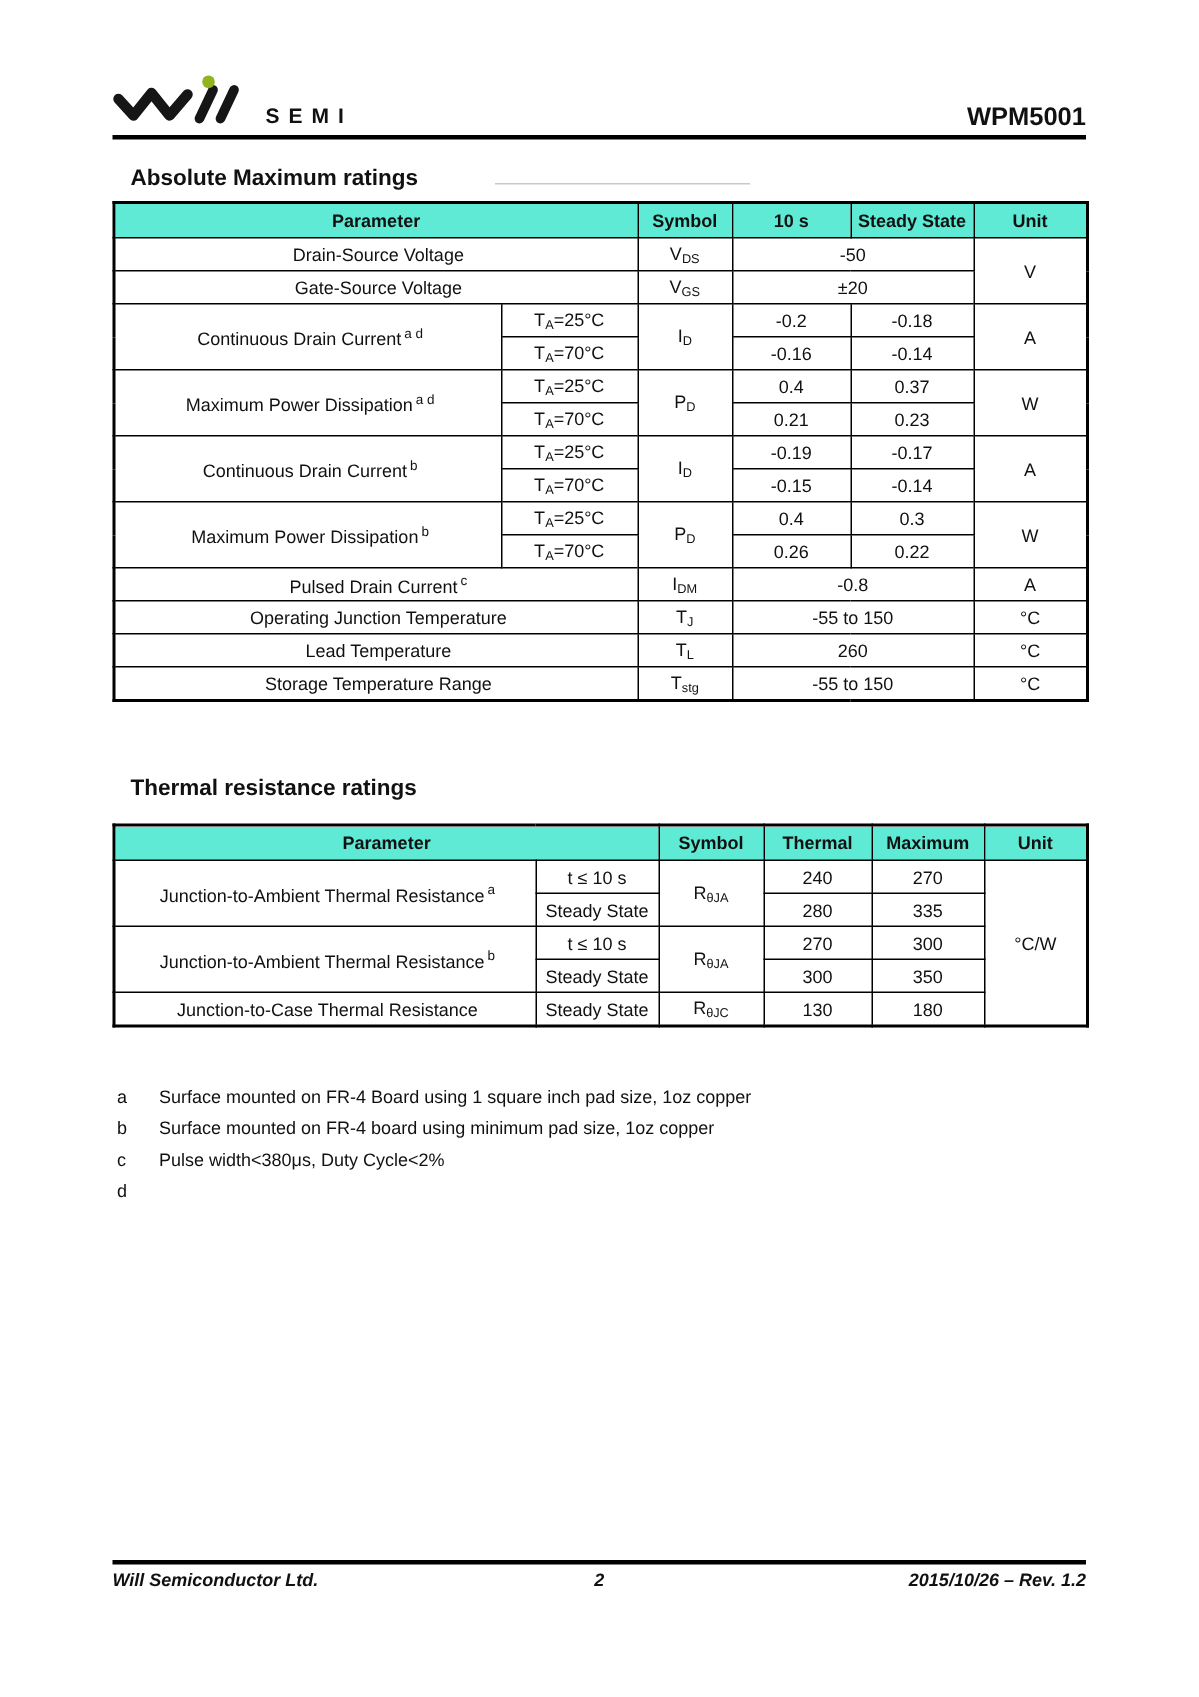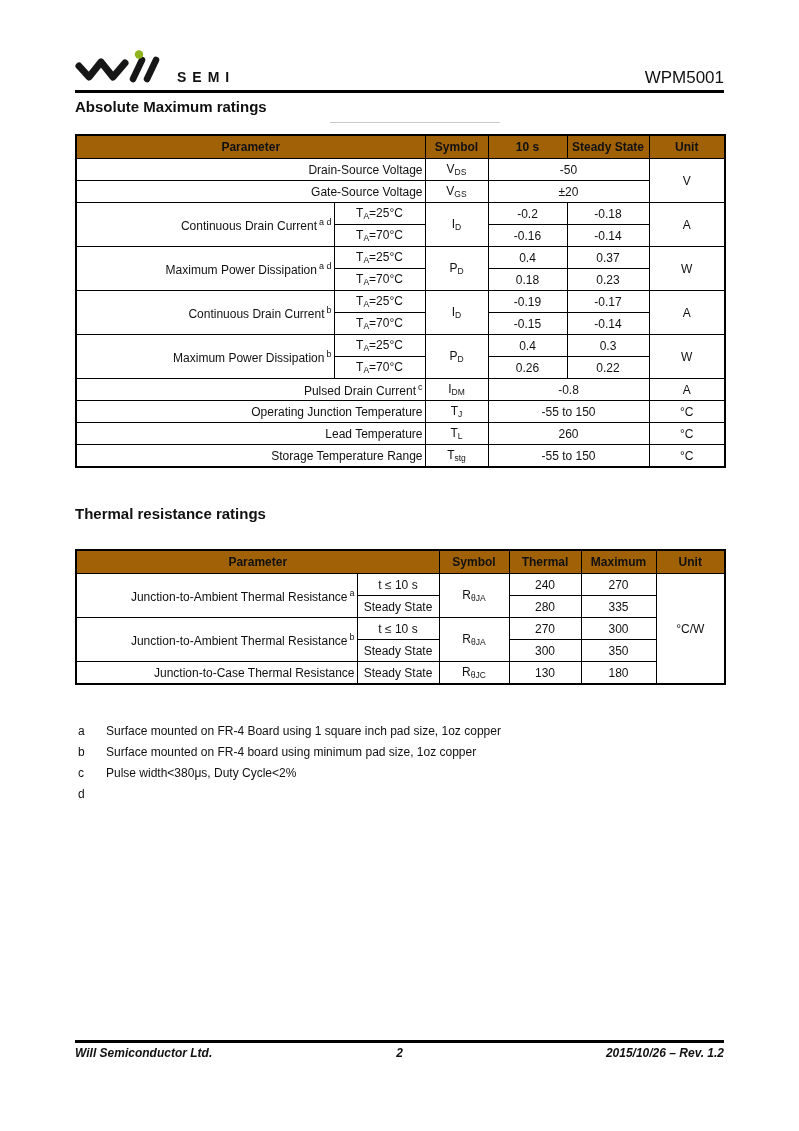--- a/index.html
+++ b/index.html
@@ -5,33 +5,33 @@
   html,body { margin:0; padding:0; background:#ffffff; }
   .page {
     position:relative; width:799px; height:1131px; background:#ffffff;
     font-family:"Liberation Sans", sans-serif; color:#111; overflow:hidden;border-radius:23px;
   }
   
   .hdr { position:absolute; left:75px; top:50px; width:649px; height:40px;
          border-bottom:3px solid #000; display:flex; justify-content:space-between; align-items:flex-end; }
   .logo-wrap { display:flex; align-items:flex-end; gap:10px; padding-bottom:2px; }
   .brand { font-size:14px; font-weight:bold; letter-spacing:6px; padding-bottom:3px; }
-  .product { font-size:17px; font-weight:normal; padding-bottom:2px; }
-  
-  .sec-title { position:absolute; left:75px; font-size:15px; font-weight:bold; margin:0; }
+  .product { font-size:17px; font-weight:bold; padding-bottom:2px; }
+  
+  .sec-title { position:absolute; left:75px; font-size:15px; font-weight:bold; margin:12px; }
   
   .artifact { position:absolute; left:330px; top:122px; width:170px; height:1px; background:#c9c9c9; }
   
   table { border-collapse:collapse; table-layout:fixed; position:absolute; left:75px; border:2px solid #000; }
   #t1 { top:134px; width:649px; }
   #t2 { top:549px; width:649px; }
   th, td { border:1px solid #000; font-size:12px; padding:0 2px; overflow:hidden; white-space:nowrap; }
-  th { background:#a16207; font-weight:bold; text-align:center; height:22px; }
+  th { background:#5eead4; font-weight:bold; text-align:center; height:22px; }
   td { height:21px; }
-  td.p { text-align:right; padding-left:5px; }
+  td.p { text-align:center; padding-left:5px; }
   td.c { text-align:center; }
   sub { font-size:8.5px; vertical-align:-2px; letter-spacing:0; }
   sup { font-size:9px; vertical-align:5px; margin-left:2px; }
   
   .notes { position:absolute; left:78px; top:721px; font-size:12px; }
   .note { display:flex; line-height:21px; }
   .note .k { width:28px; }
   
   .ftr { position:absolute; left:75px; top:1040px; width:649px; border-top:3px solid #000;
          padding-top:3px; font-size:12px; font-weight:bold;font-style:italic; }
@@ -103,21 +103,21 @@
     <tr>
       <td class="p" rowspan="2"><span>Maximum Power Dissipation</span><sup>a d</sup></td>
       <td class="c"><span>T</span><sub>A</sub><span>=25°C</span></td>
       <td class="c" rowspan="2"><span>P</span><sub>D</sub></td>
       <td class="c">0.4</td>
       <td class="c">0.37</td>
       <td class="c" rowspan="2">W</td>
     </tr>
     <tr>
       <td class="c"><span>T</span><sub>A</sub><span>=70°C</span></td>
-      <td class="c">0.18</td>
+      <td class="c">0.21</td>
       <td class="c">0.23</td>
     </tr>
     <tr>
       <td class="p" rowspan="2"><span>Continuous Drain Current</span><sup>b</sup></td>
       <td class="c"><span>T</span><sub>A</sub><span>=25°C</span></td>
       <td class="c" rowspan="2"><span>I</span><sub>D</sub></td>
       <td class="c">-0.19</td>
       <td class="c">-0.17</td>
       <td class="c" rowspan="2">A</td>
     </tr>

